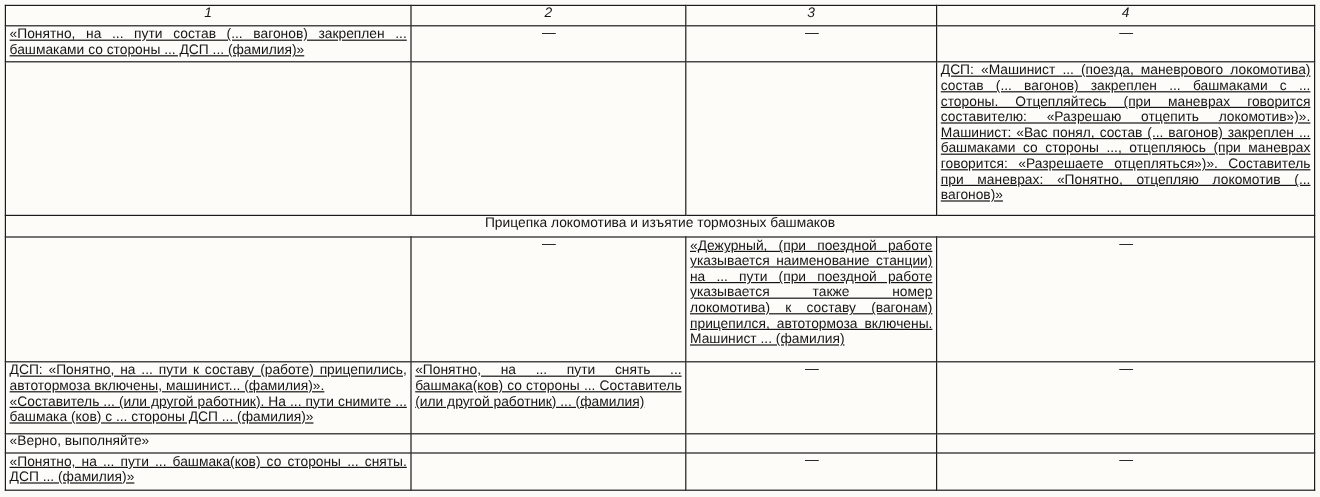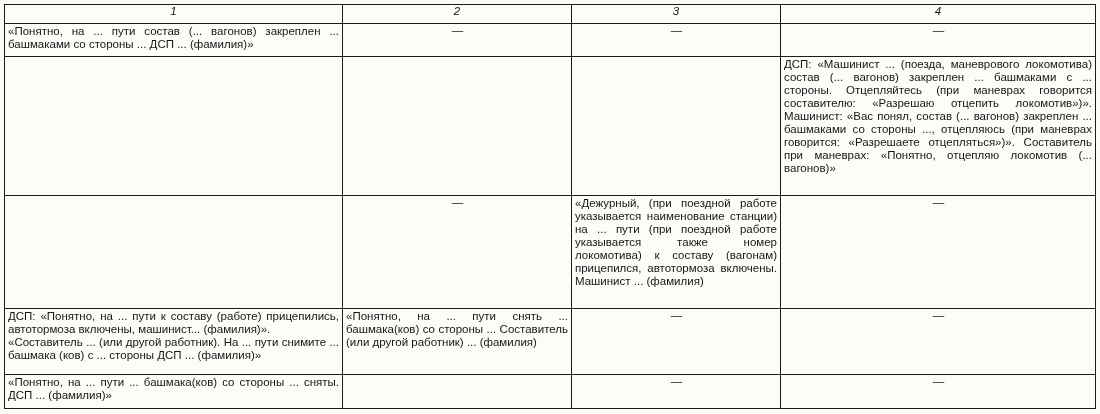--- a/index.html
+++ b/index.html
@@ -33,21 +33,21 @@
     font-size:12.5px;
     padding:0;
   }
   td.dash{
     text-align:center;
     vertical-align:middle;
     font-size:14px;
     letter-spacing:-1px;
   }
   td.txt{ text-align:justify; }
-  td.txt.first-line-pad{ padding-top:1px; }
+  td.txt.first-line-pad{ padding-top:1px;text-decoration:underline; }
   td.section{
     text-align:center;
     vertical-align:middle;
     font-weight:bold;
     font-size:12px;
     padding:0;
   }
   td .para{ text-align:justify; }
   tr.h-hdr  { height:16px; }
   tr.h-r1   { height:26px; }
@@ -88,38 +88,47 @@
       <td class="dash">—</td>
     </tr>
 
     <tr class="h-r2">
       <td></td>
       <td></td>
       <td></td>
       <td class="txt first-line-pad">ДСП: «Машинист ... (поезда, маневрового локомотива) состав (... вагонов) закреплен ... башмаками с ... стороны. Отцепляйтесь (при маневрах говорится составителю: «Разрешаю отцепить локомотив»)». Машинист: «Вас понял, состав (... вагонов) закреплен ... башмаками со стороны ..., отцепляюсь (при маневрах говорится: «Разрешаете отцепляться»)». Составитель при маневрах: «Понятно, отцепляю локомотив (... вагонов)»</td>
     </tr>
 
+    <tr class="h-band">
+      <td class="section" colspan="4">Прицепка локомотива и изъятие тормозных башмаков</td>
+    </tr>
 
     <tr class="h-r3">
       <td></td>
       <td class="dash">—</td>
       <td class="txt tight first-line-pad">«Дежурный, (при поездной работе указывается наименование станции) на ... пути (при поездной работе указывается также номер локомотива) к составу (вагонам) прицепился, автотормоза включены. Машинист ... (фамилия)</td>
       <td class="dash">—</td>
     </tr>
 
     <tr class="h-r4">
       <td class="txt first-line-pad">
         <div class="para">ДСП: «Понятно, на ... пути к составу (работе) прицепились, автотормоза включены, машинист... (фамилия)».</div>
         <div class="para">«Составитель ... (или другой работник). На ... пути снимите ... башмака (ков) с ... стороны ДСП ... (фамилия)»</div>
       </td>
       <td class="txt first-line-pad">«Понятно, на ... пути снять ... башмака(ков) со стороны ... Составитель (или другой работник) ... (фамилия)</td>
       <td class="dash">—</td>
       <td class="dash">—</td>
     </tr>
 
+    <tr class="h-r5">
+      <td class="plain">«Верно, выполняйте»</td>
+      <td></td>
+      <td></td>
+      <td></td>
+    </tr>
 
 
     <tr class="h-r7">
       <td class="txt first-line-pad">«Понятно, на ... пути ... башмака(ков) со стороны ... сняты. ДСП ... (фамилия)»</td>
       <td></td>
       <td class="dash">—</td>
       <td class="dash">—</td>
     </tr>
   </tbody>
     </table>

